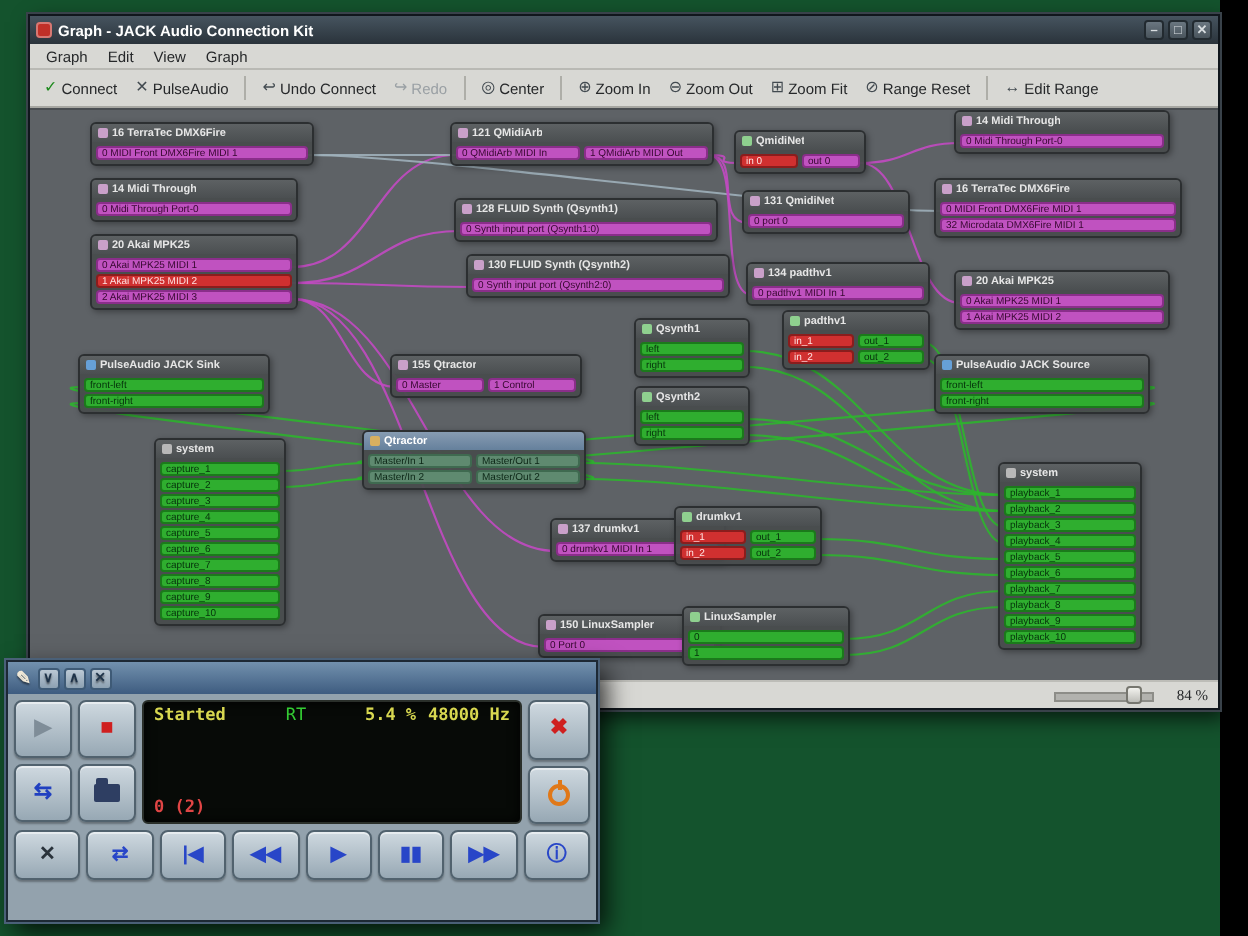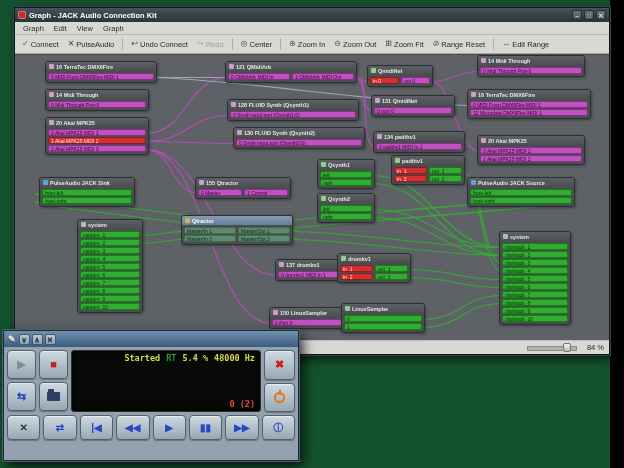--- a/index.html
+++ b/index.html
@@ -28,21 +28,21 @@
   .tb-icon{font-size:8px;line-height:8px;}
   .tb-sep{width:1px;height:12px;background:#aeaea8;margin:0 3px;}
   .gw-canvas{position:relative;flex:1;background:#5e6266;overflow:hidden;border-top:1px solid #4a4e52;}
   #wires{position:absolute;left:0;top:0;z-index:1;pointer-events:none;}
   .gw-status{height:13px;flex:0 0 13px;display:flex;align-items:center;background:#d8d8d4;
     border-top:1px solid #bdbdb8;padding:0 5px;}
   .zoom-slider{margin-left:auto;position:relative;width:50px;height:9px;}
   .zs-track{position:absolute;left:0;right:0;top:3px;height:3px;background:#b2b2ae;border:1px solid #8d8d88;}
   .zs-handle{position:absolute;left:72%;top:0;width:8px;height:9px;background:linear-gradient(#f2f2ee,#bdbdb8);
     border:1px solid #76766f;border-radius:2px;box-sizing:border-box;}
-  .zoom-label{font-size:7.5px;color:#26282a;margin-left:5px;width:22px;text-align:right;}
+  .zoom-label{font-size:7.5px;color:#26282a;margin-left:5px;width:22px;text-align:right;font-family:Liberation Serif, serif;}
 
   
   .gnode{position:absolute;z-index:2;background:rgba(72,75,77,.94);border:1px solid #2c2f31;
     border-radius:3px;box-shadow:1px 1px 3px rgba(0,0,0,.35);padding:0 0 2px 0;box-sizing:border-box;}
   .gnode-title{display:flex;align-items:center;gap:2px;height:9px;padding:0 3px;
     background:linear-gradient(#5d6163,#4b4f51);border-radius:2px 2px 0 0;
     color:#e6e6e6;font-size:5.5px;font-weight:bold;}
   .gnode.selected .gnode-title{background:linear-gradient(#879cb2,#65809c);color:#fff;}
   .gnode-icon{width:5px;height:5px;border-radius:1px;flex:0 0 5px;}
   .gnode-title-text{white-space:nowrap;overflow:hidden;text-overflow:ellipsis;}
@@ -74,24 +74,24 @@
     background:linear-gradient(#cfd9e0,#97a8b4);border:1px solid #51626e;
     box-shadow:inset 0 1px 0 rgba(255,255,255,.5), 0 1px 1px rgba(0,0,0,.3);box-sizing:border-box;padding:0;}
   .qbtn span{font-size:11px;line-height:11px;font-weight:bold;}
   .ic-play-off{color:#7f8d98;}
   .ic-stop{color:#cf1f1f;}
   .ic-conn{color:#2040c0;font-size:12px;}
   .folder-icon{width:13px;height:9px;background:#2e3e62;border-radius:1px;position:relative;display:inline-block;}
   .folder-icon::before{content:'';position:absolute;top:-3px;left:1px;width:6px;height:3px;background:#2e3e62;border-radius:1px 1px 0 0;}
   .lcd{flex:1;background:#070a07;border:1px solid #2a2f2a;border-radius:3px;
     box-shadow:inset 0 0 6px rgba(0,0,0,.9);padding:2px 5px;display:flex;flex-direction:column;
-    justify-content:space-between;font-family:"DejaVu Sans Mono", monospace;align-items:flex-end;}
+    justify-content:space-between;font-family:"DejaVu Sans Mono", monospace;}
   .lcd-row{display:flex;align-items:baseline;gap:6px;}
   .lcd .y{color:#d8d850;font-size:8.5px;font-weight:bold;}
-  .lcd .g{color:#33cc33;font-size:8.5px;font-weight:normal;}
+  .lcd .g{color:#33cc33;font-size:8.5px;font-weight:normal;margin-left:24px;}
   .lcd .r{color:#e04545;font-size:8.5px;font-weight:bold;}
   .lcd .push{margin-left:auto;}
   .lcd .big{font-size:16px;color:#2ce02c;letter-spacing:.5px;margin-left:auto;}
   .qw-right{display:flex;flex-direction:column;gap:3px;width:31px;}
   .qw-right .qbtn{flex:1;}
   .ic-xclose{color:#cf1f1f;font-size:13px;}
   .power-icon{width:11px;height:11px;border:2px solid #e07818;border-radius:50%;position:relative;
     display:inline-block;box-sizing:border-box;}
   .power-icon::after{content:'';position:absolute;left:50%;top:-4px;width:2px;height:5px;background:#e07818;transform:translateX(-50%);}
   .qw-transport{display:flex;gap:3px;flex:0 0 25px;}

